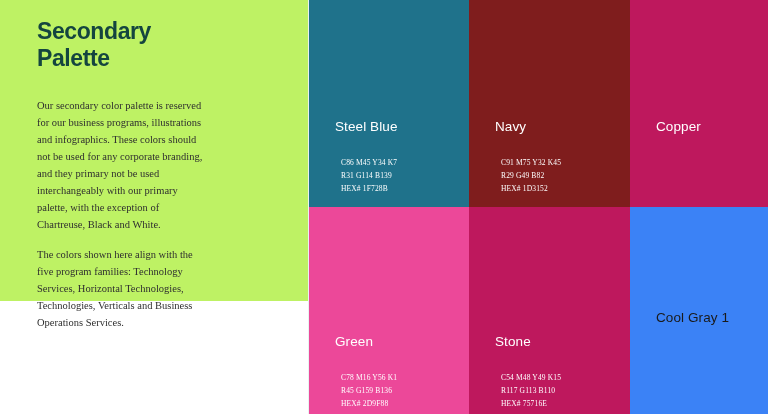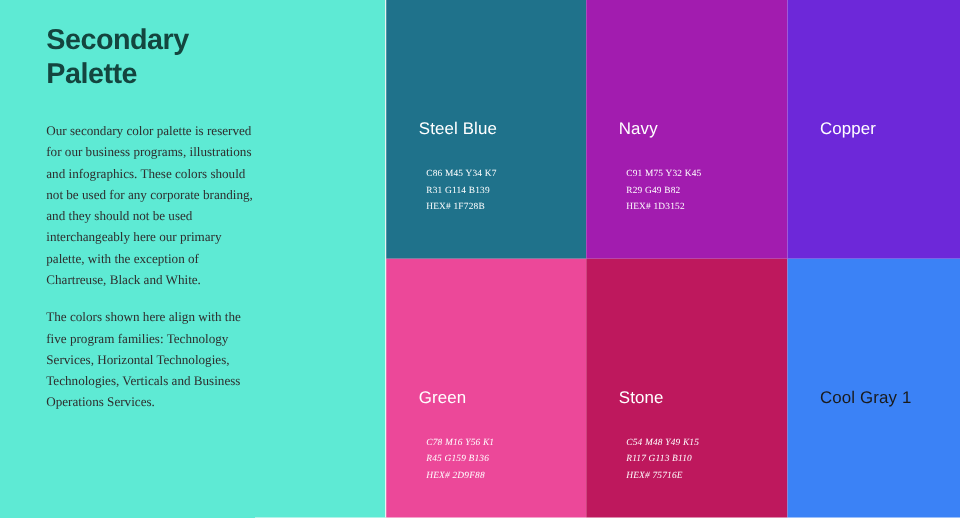--- a/index.html
+++ b/index.html
@@ -17,24 +17,24 @@
     position: relative;
     width: 768px;
     height: 414px;
     background: #ffffff;
     display: flex;
   }
 
   
   .text-panel {
     width: 309px;
-    height: 414px;
+    height: 301px;
     box-sizing: border-box;
     padding: 18px 30px 0 37px;
-    background: #5eead4;
+    background: #bef264;
     position: relative;
   }
   .page-title {
     font-family: "Liberation Sans", sans-serif;
     font-size: 23px;
     line-height: 1.18;
     font-weight: 700;
     color: #14453f;
     letter-spacing: -0.4px;
     margin: 0 0 25px 0;
@@ -92,61 +92,61 @@
     font-size: 7.5px;
     line-height: 1.72;
     letter-spacing: 0.15px;
     white-space: nowrap;
   }
   
   .row-top .swatch-name { top: 95px; }
   .row-top .swatch-specs { top: 133px; }
   
   .row-bottom .swatch-name { top: 103px; }
-  .row-bottom .swatch-specs { top: 141px; font-style: italic; }
+  .row-bottom .swatch-specs { top: 141px; }
 
   .light-text .swatch-name,
-  .light-text .swatch-specs { color: #ffffff; }
+  .light-text .swatch-specs { color: #ffffff; margin-top: 24px; }
   .dark-text .swatch-name { color: #1a1a1a; }
   .dark-text .swatch-specs { color: #262626; }
 </style>
 </head>
 <body>
 
 <div class="page">
 
   <div class="text-panel">
     <h1 class="page-title">Secondary
 Palette</h1>
-    <p class="body-copy">Our secondary color palette is reserved for our business programs, illustrations and infographics. These colors should not be used for any corporate branding, and they should not be used interchangeably here our primary palette, with the exception of Chartreuse, Black and White.</p>
+    <p class="body-copy">Our secondary color palette is reserved for our business programs, illustrations and infographics. These colors should not be used for any corporate branding, and they primary not be used interchangeably with our primary palette, with the exception of Chartreuse, Black and White.</p>
     <p class="body-copy">The colors shown here align with the five program families: Technology Services, Horizontal Technologies, Technologies, Verticals and Business Operations Services.</p>
     <div class="divider-line"></div>
   </div>
 
   <div class="swatch-grid">
 
     <div class="swatch col-1 row-top light-text" style="background:#1F728B">
       <div class="swatch-name">Steel Blue</div>
       <div class="swatch-specs">
         <div>C86 M45 Y34 K7</div>
         <div>R31 G114 B139</div>
         <div>HEX# 1F728B</div>
       </div>
     </div>
 
-    <div class="swatch col-2 row-top light-text" style="background:#a21caf">
+    <div class="swatch col-2 row-top light-text" style="background:#7f1d1d">
       <div class="swatch-name">Navy</div>
       <div class="swatch-specs">
         <div>C91 M75 Y32 K45</div>
         <div>R29 G49 B82</div>
         <div>HEX# 1D3152</div>
       </div>
     </div>
 
-    <div class="swatch col-3 row-top light-text" style="background:#6d28d9">
+    <div class="swatch col-3 row-top light-text" style="background:#be185d">
       <div class="swatch-name">Copper</div>
     </div>
 
     <div class="swatch col-1 row-bottom light-text" style="background:#ec4899">
       <div class="swatch-name">Green</div>
       <div class="swatch-specs">
         <div>C78 M16 Y56 K1</div>
         <div>R45 G159 B136</div>
         <div>HEX# 2D9F88</div>
       </div>

